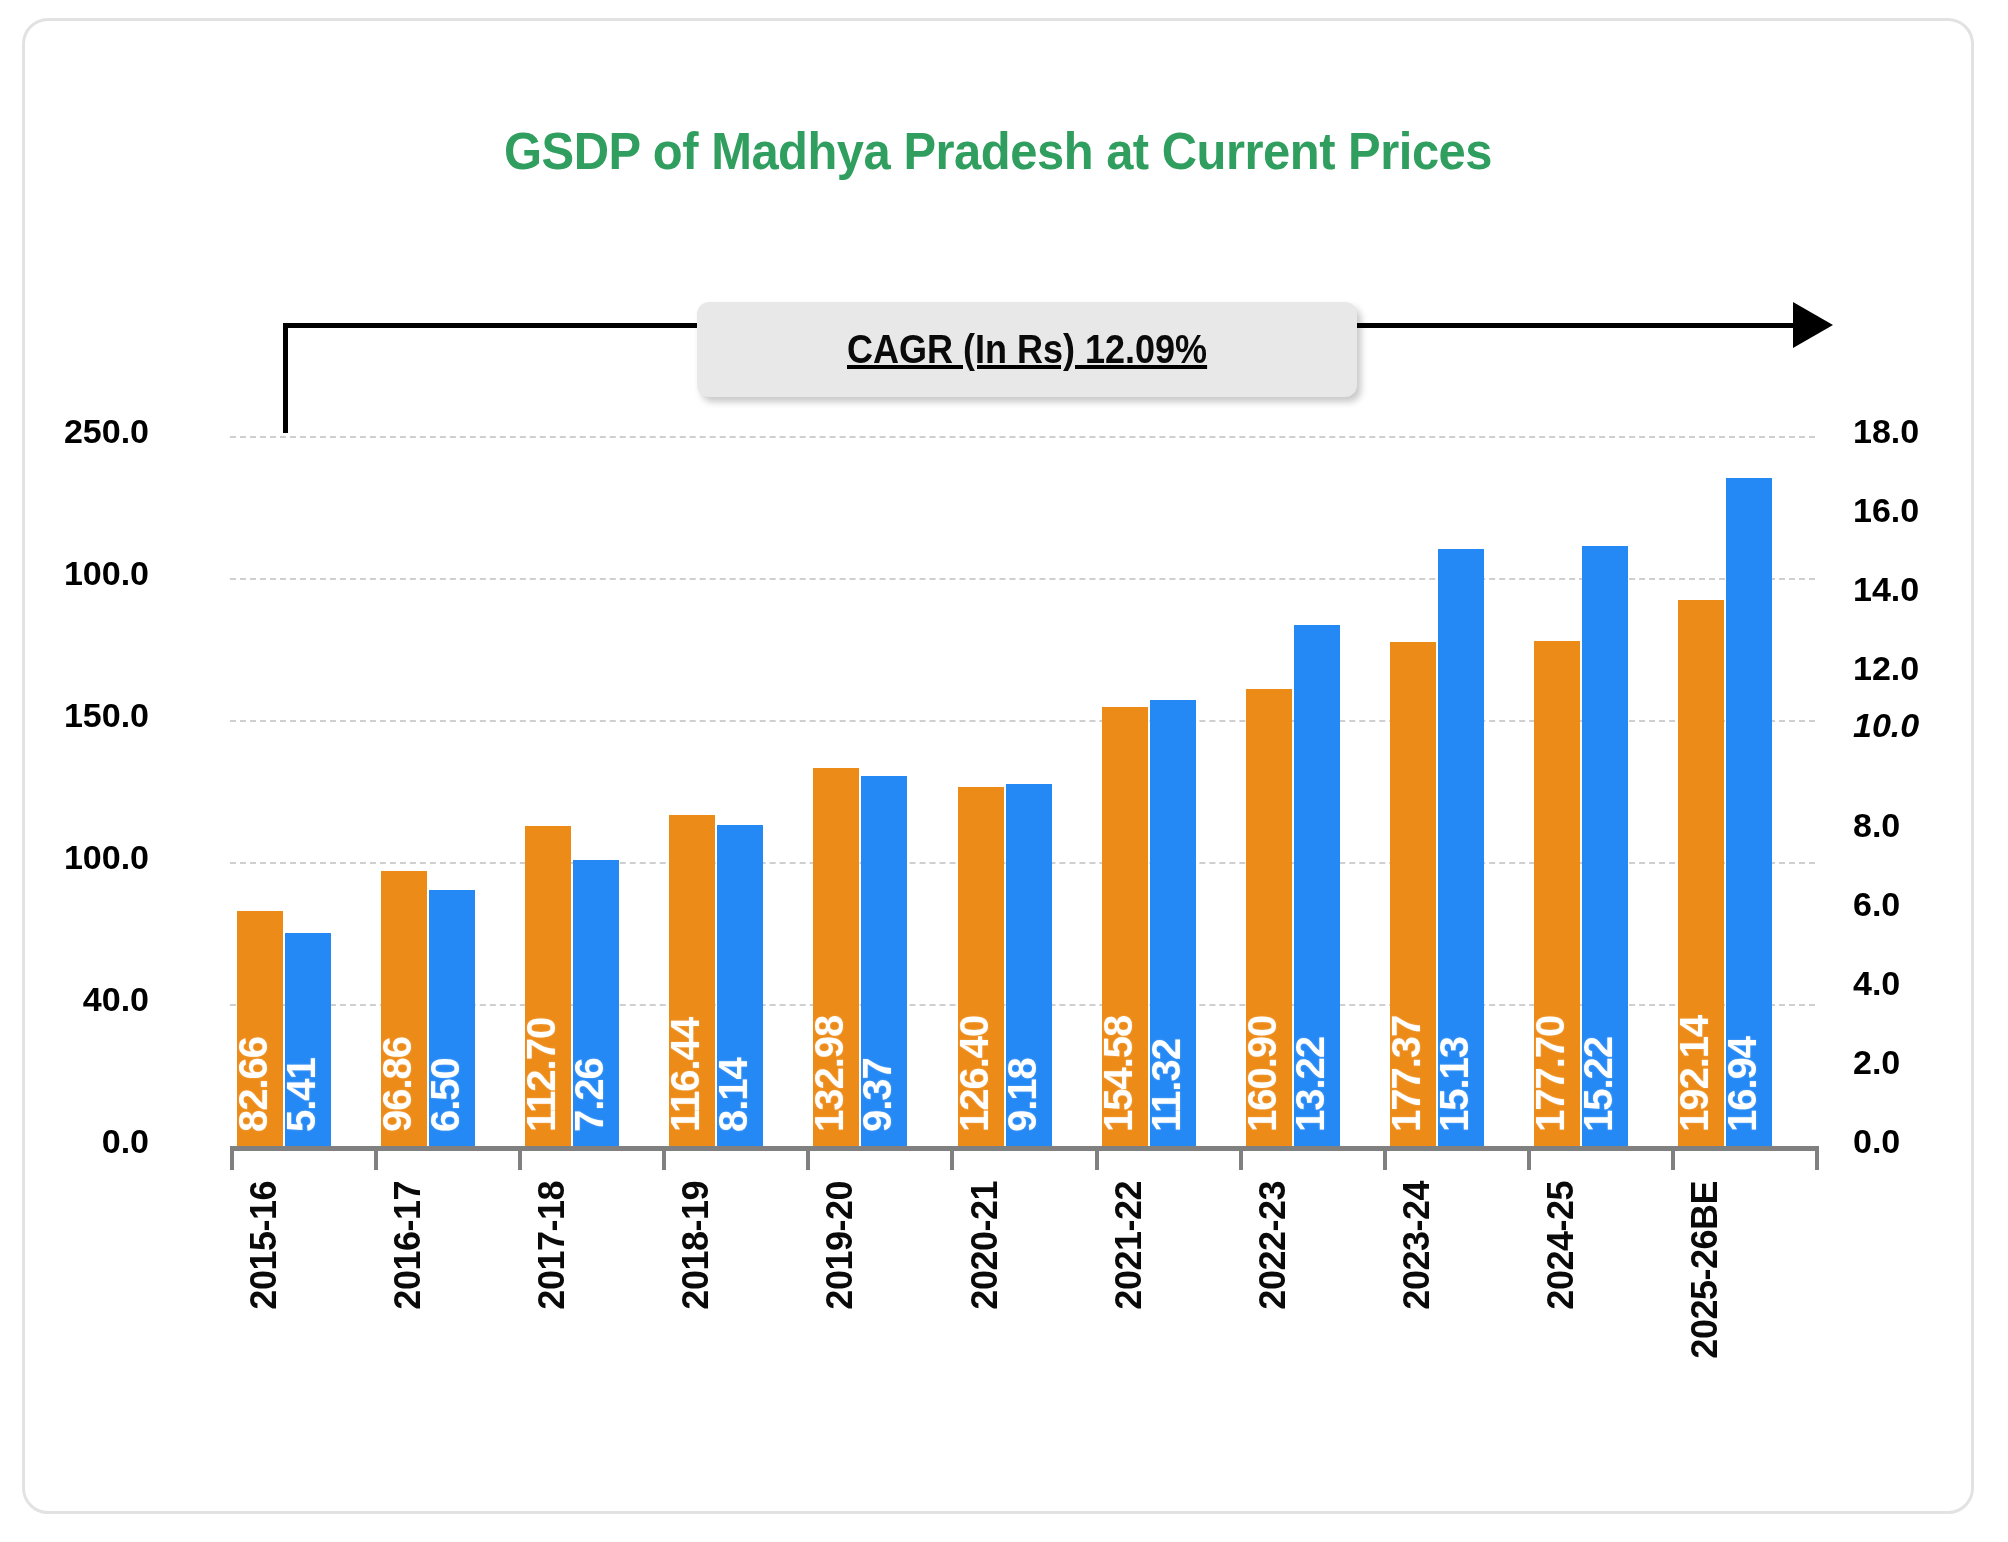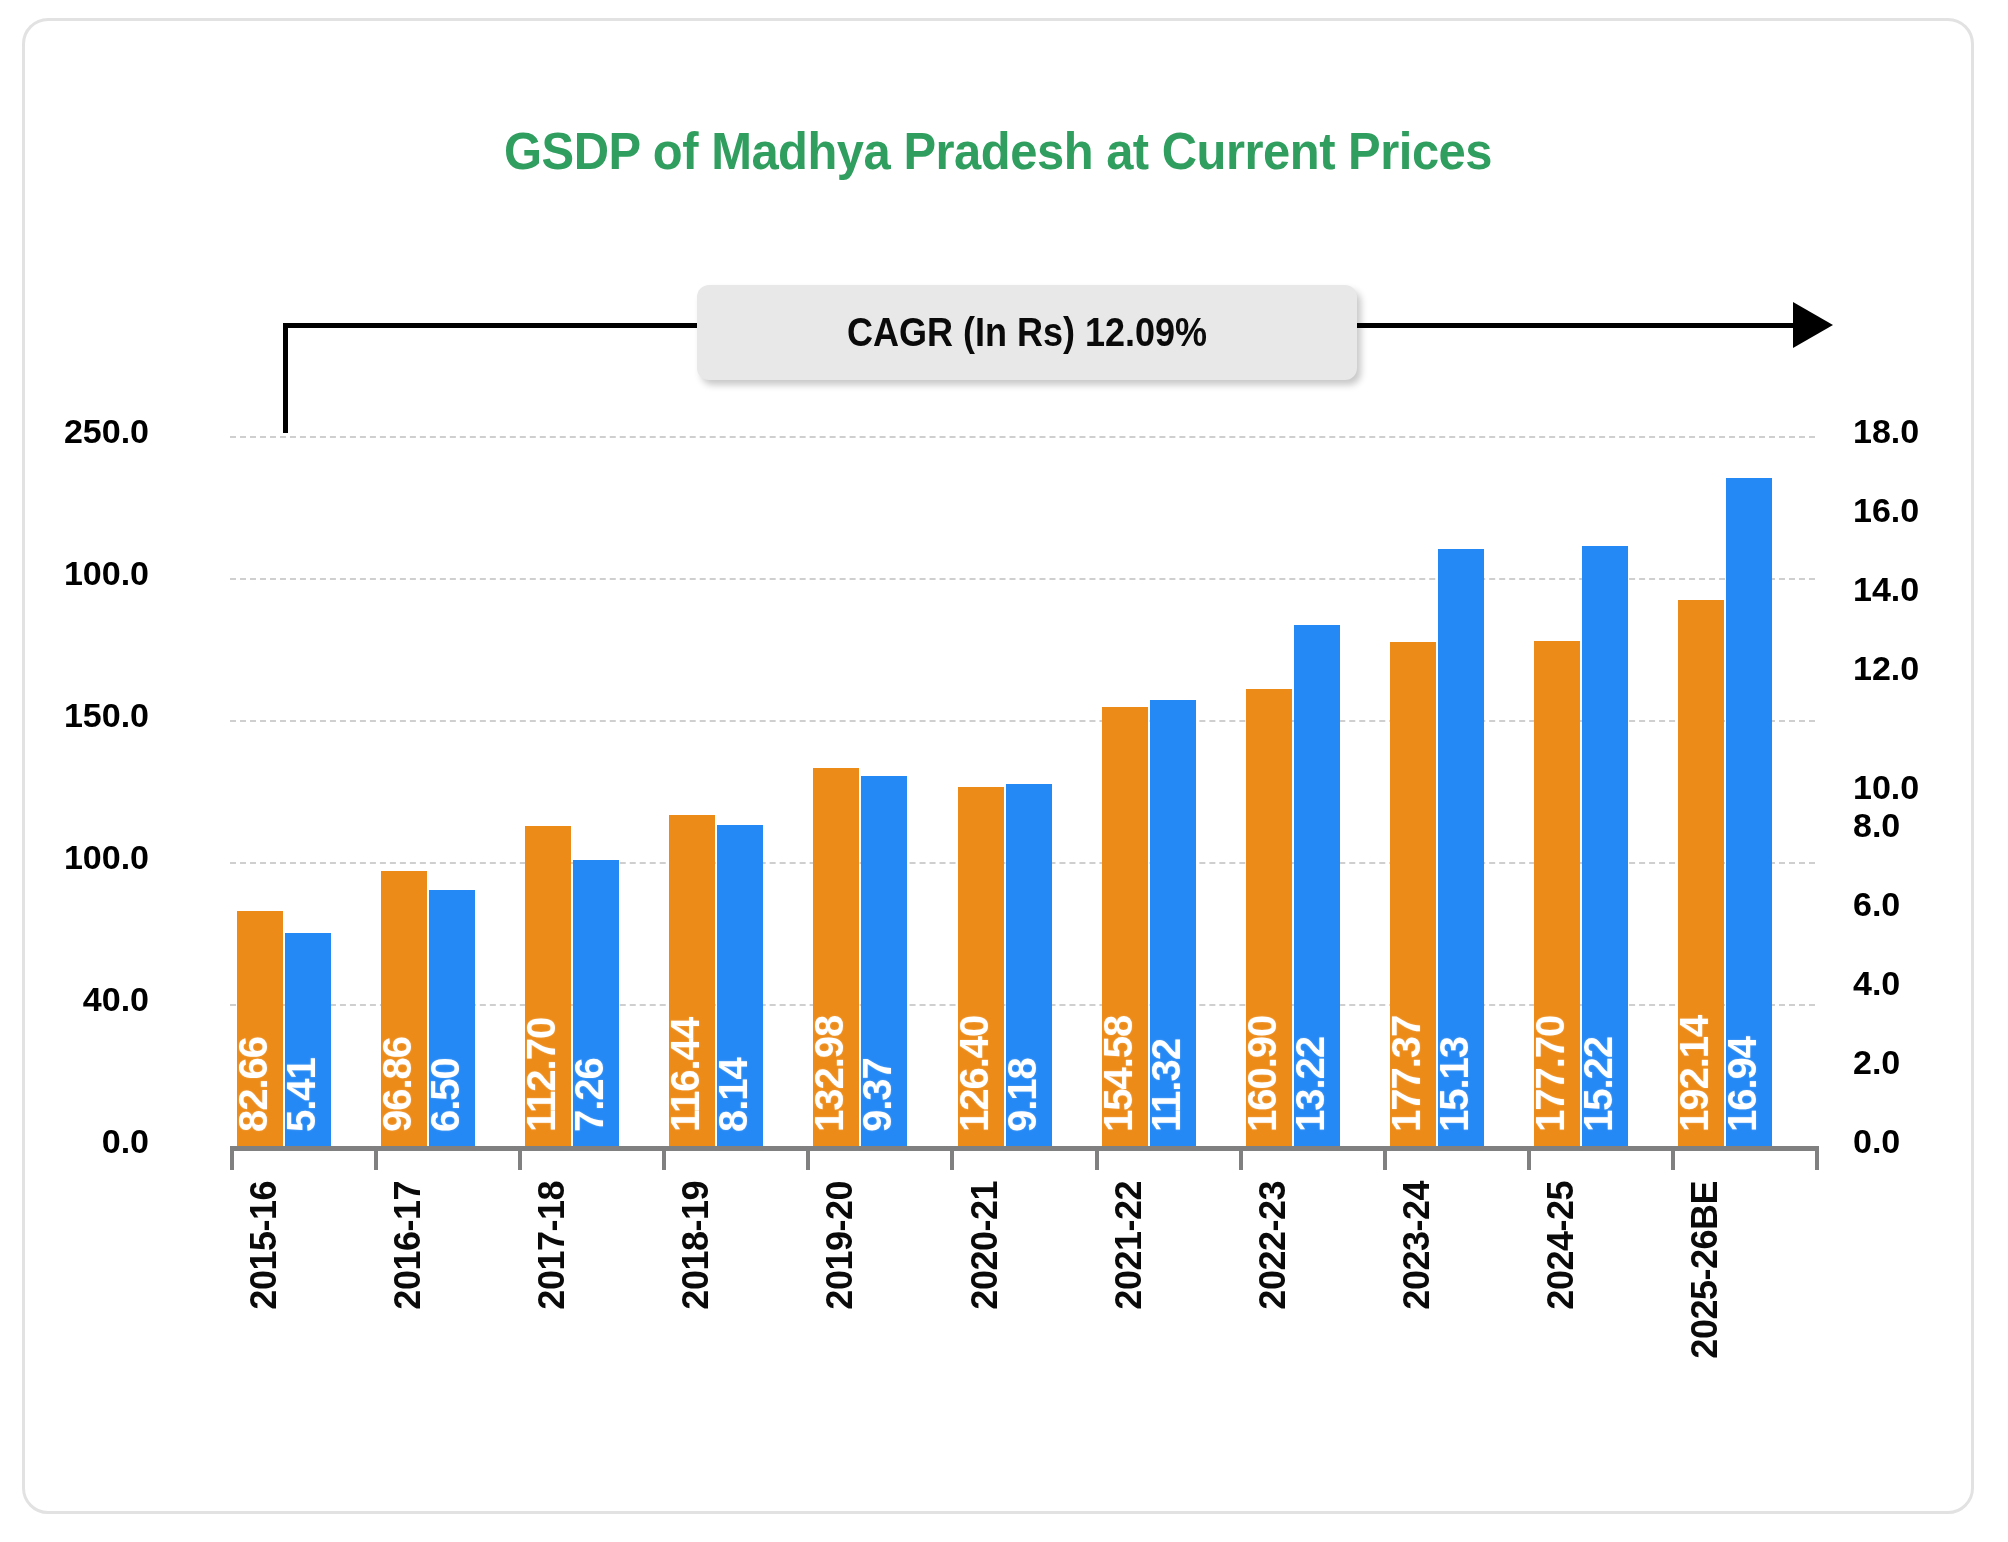--- a/index.html
+++ b/index.html
@@ -53,28 +53,29 @@
   #cagr-arrowhead {
     position: absolute;
     left: 1768px; top: 281px;
     width: 0; height: 0;
     border-top: 23px solid transparent;
     border-bottom: 23px solid transparent;
     border-left: 40px solid #000000;
   }
   #cagr-box {
     position: absolute;
-    left: 672px; top: 264px;
+    left: 672px; top: 281px;
     width: 660px; height: 95px;
     background: #e8e8e8;
     border-radius: 12px;
     box-shadow: 4px 5px 7px rgba(0,0,0,0.22);
     display: flex;
     align-items: center;
     justify-content: center;
+    text-decoration: underline;
   }
   #cagr-box span {
     font-size: 40px;
     font-weight: bold;
     color: #0a0a0a;
     transform: scaleX(0.9);
     white-space: nowrap;
   }
 
   
@@ -299,21 +300,21 @@
     <div class="ylabel ylabel-left" style="top: 959px;">40.0</div>
     <div class="ylabel ylabel-left" style="top: 817px; margin-left: 16px;">100.0</div>
     <div class="ylabel ylabel-left" style="top: 675px;">150.0</div>
     <div class="ylabel ylabel-left" style="top: 533px;">100.0</div>
     <div class="ylabel ylabel-left" style="top: 391px;">250.0</div>
     <div class="ylabel ylabel-right" style="top: 1101px;">0.0</div>
     <div class="ylabel ylabel-right" style="top: 1022.11px;">2.0</div>
     <div class="ylabel ylabel-right" style="top: 943.222px;">4.0</div>
     <div class="ylabel ylabel-right" style="top: 864.333px;">6.0</div>
     <div class="ylabel ylabel-right" style="top: 785.444px;">8.0</div>
-    <div class="ylabel ylabel-right" style="top: 747px;">10.0</div>
+    <div class="ylabel ylabel-right" style="top: 685px; font-style: italic;">10.0</div>
     <div class="ylabel ylabel-right" style="top: 627.667px;">12.0</div>
     <div class="ylabel ylabel-right" style="top: 548.778px;">14.0</div>
     <div class="ylabel ylabel-right" style="top: 469.889px;">16.0</div>
     <div class="ylabel ylabel-right" style="top: 391px;">18.0</div>
     <div class="xlabel" style="left: 218.045px;">2015-16</div>
     <div class="tick" style="left: 205px;"></div>
     <div class="xlabel" style="left: 362.136px;">2016-17</div>
     <div class="tick" style="left: 349.091px;"></div>
     <div class="xlabel" style="left: 506.227px;">2017-18</div>
     <div class="tick" style="left: 493.182px;"></div>

